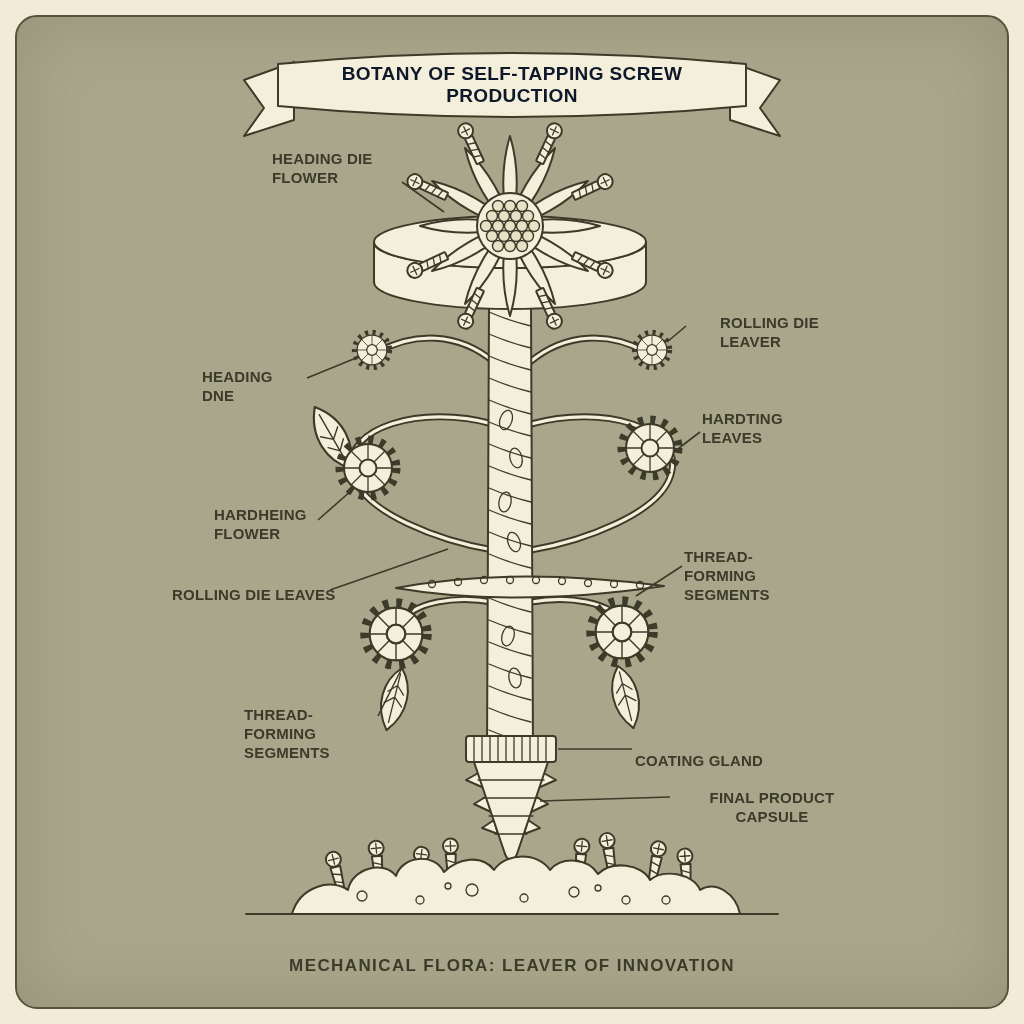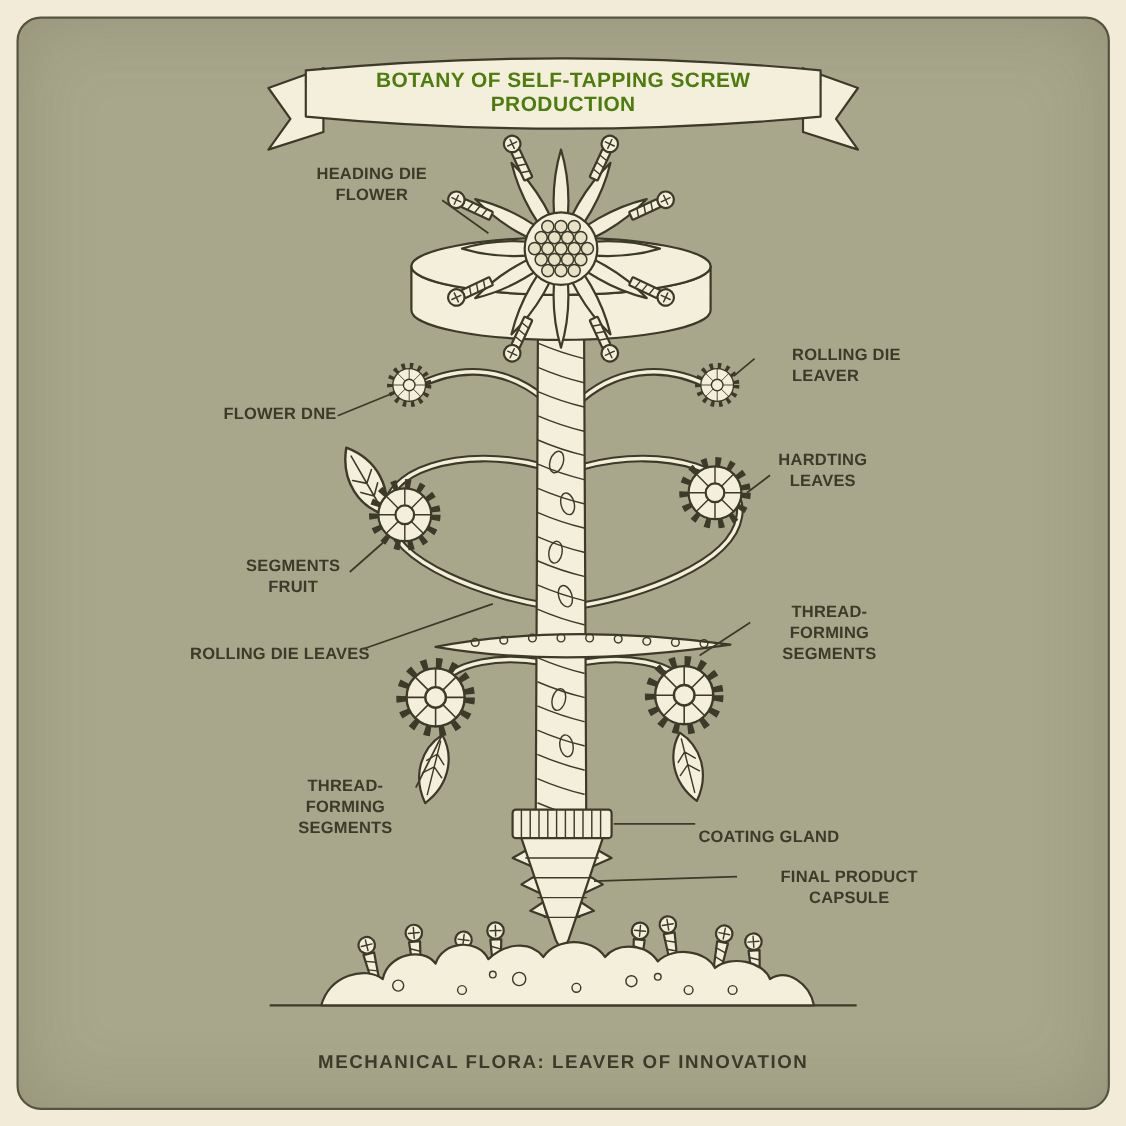--- a/index.html
+++ b/index.html
@@ -22,26 +22,26 @@
   .thin{stroke:var(--ink);stroke-width:1.3;fill:none;stroke-linecap:round}
   .fl{fill:var(--cream);stroke:var(--ink);stroke-width:2;stroke-linejoin:round}
   .fl2{fill:#e7e1c6;stroke:var(--ink);stroke-width:1.4}
   .tube{stroke:var(--ink);stroke-width:7;fill:none;stroke-linecap:round}
   .tubeIn{stroke:var(--cream);stroke-width:3.2;fill:none;stroke-linecap:round}
   .teeth{stroke:var(--ink);stroke-width:9;fill:none;stroke-dasharray:5 7}
   .ld{stroke:var(--ink);stroke-width:1.6;fill:none}
   
   .label{
     position:absolute;color:var(--ink);font-weight:700;font-size:15px;
-    line-height:1.25;text-align:center;letter-spacing:.2px;
+    line-height:1.25;text-align:left;letter-spacing:.2px;
   }
   .banner-title{
     position:absolute;left:280px;top:63px;width:464px;height:44px;
     display:flex;align-items:center;justify-content:center;
-    font-weight:700;font-size:19px;letter-spacing:.4px;color:#4d7c0f;text-align:center;
+    font-weight:700;font-size:19px;letter-spacing:.4px;color:#0f172a;text-align:center;
   }
   .caption{
     position:absolute;left:0;top:956px;width:100%;text-align:center;
     font-weight:700;font-size:17px;letter-spacing:1.4px;color:var(--ink);
   }
 </style>
 </head>
 <body>
 
 <div class="panel"></div>
@@ -250,22 +250,22 @@
     <path d="M378,716 L404,664"></path>
     <path d="M632,749 L558,749"></path>
     <path d="M670,797 L540,801"></path>
   </g>
 </svg>
 
 <div class="banner-title">BOTANY OF SELF-TAPPING SCREW PRODUCTION</div>
 
 <div class="label" style="left:272px;top:150px;width:132px">HEADING DIE FLOWER</div>
 <div class="label" style="left:720px;top:314px;width:160px;text-align:left">ROLLING DIE LEAVER</div>
-<div class="label" style="left:202px;top:368px;width:105px">FLOWER DNE</div>
+<div class="label" style="left:202px;top:368px;width:105px">HEADING DNE</div>
 <div class="label" style="left:702px;top:410px;width:92px">HARDTING LEAVES</div>
-<div class="label" style="left:214px;top:506px;width:105px">SEGMENTS FRUIT</div>
+<div class="label" style="left:214px;top:506px;width:105px">HARDHEING FLOWER</div>
 <div class="label" style="left:172px;top:586px;width:165px">ROLLING DIE LEAVES</div>
 <div class="label" style="left:684px;top:548px;width:140px">THREAD-FORMING SEGMENTS</div>
 <div class="label" style="left:244px;top:706px;width:140px">THREAD-FORMING SEGMENTS</div>
 <div class="label" style="left:634px;top:752px;width:130px;text-align:center">COATING GLAND</div>
 <div class="label" style="left:672px;top:789px;width:200px;text-align:center">FINAL PRODUCT CAPSULE</div>
 
 <div class="caption">MECHANICAL FLORA: LEAVER OF INNOVATION</div>
 
 </body></html>

